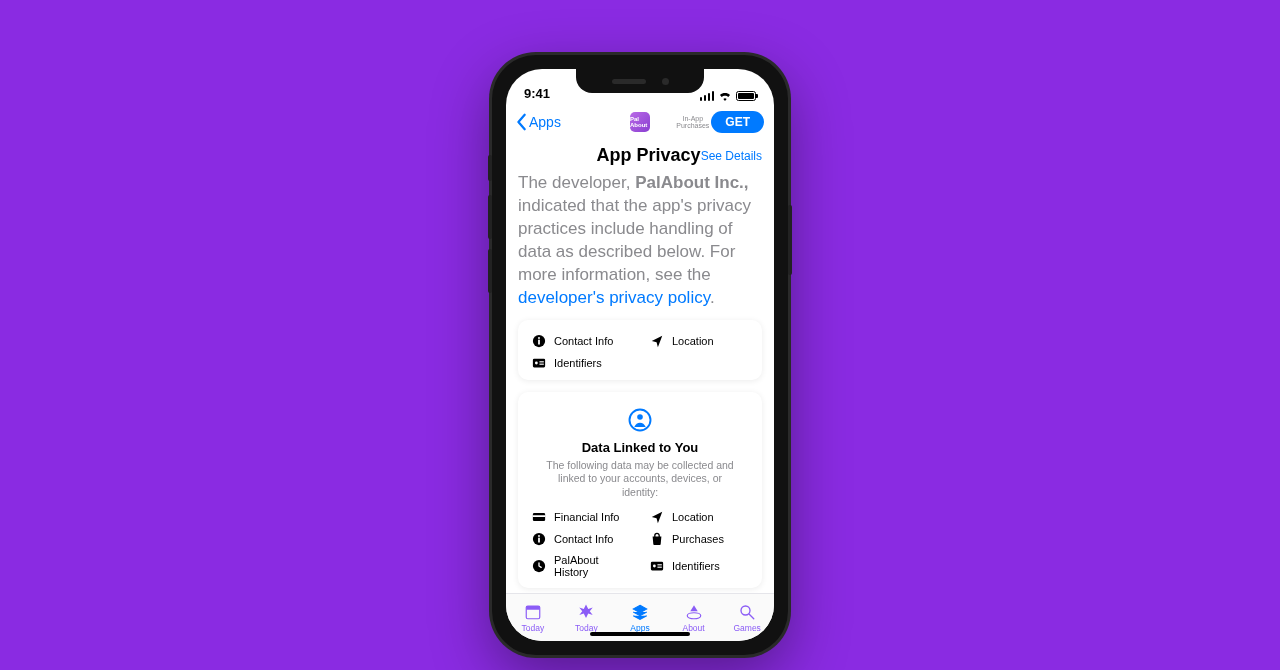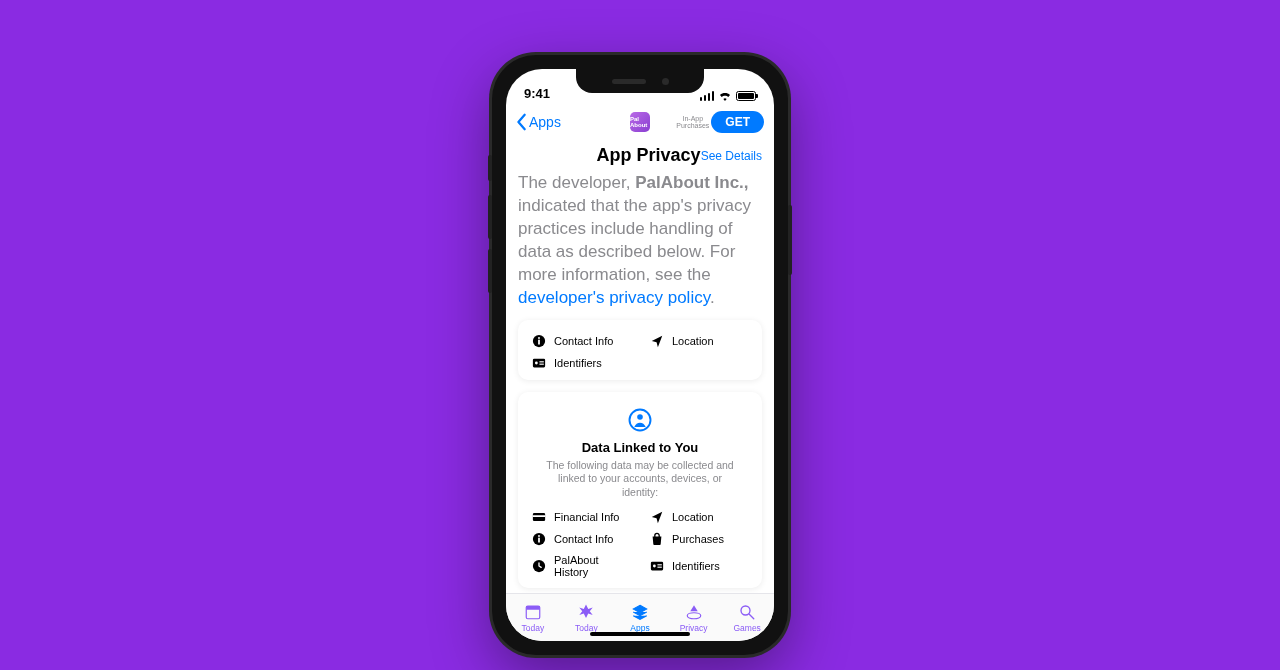--- a/index.html
+++ b/index.html
@@ -322,21 +322,21 @@
         <svg viewBox="0 0 24 24">
             <path fill="currentColor" d="M12 3l9 5-9 5-9-5 9-5zm-9 9l9 5 9-5M3 17l9 5 9-5" stroke="currentColor" stroke-width="1.4"></path>
           </svg>
         <span class="tab-label">Apps</span>
       </div>
       <div class="tab">
         <svg viewBox="0 0 24 24">
             <ellipse cx="12" cy="17" rx="9" ry="4" fill="none" stroke="currentColor" stroke-width="1.6"></ellipse>
             <path d="M12 3l5 8H7z" fill="currentColor"></path>
           </svg>
-        <span class="tab-label">Privacy</span>
+        <span class="tab-label">About</span>
       </div>
       <div class="tab">
         <svg viewBox="0 0 24 24">
             <circle cx="10" cy="10" r="6" fill="none" stroke="currentColor" stroke-width="1.8"></circle>
             <line x1="15" y1="15" x2="21" y2="21" stroke="currentColor" stroke-width="1.8" stroke-linecap="round"></line>
           </svg>
         <span class="tab-label">Games</span>
       </div>
     </div>
 

